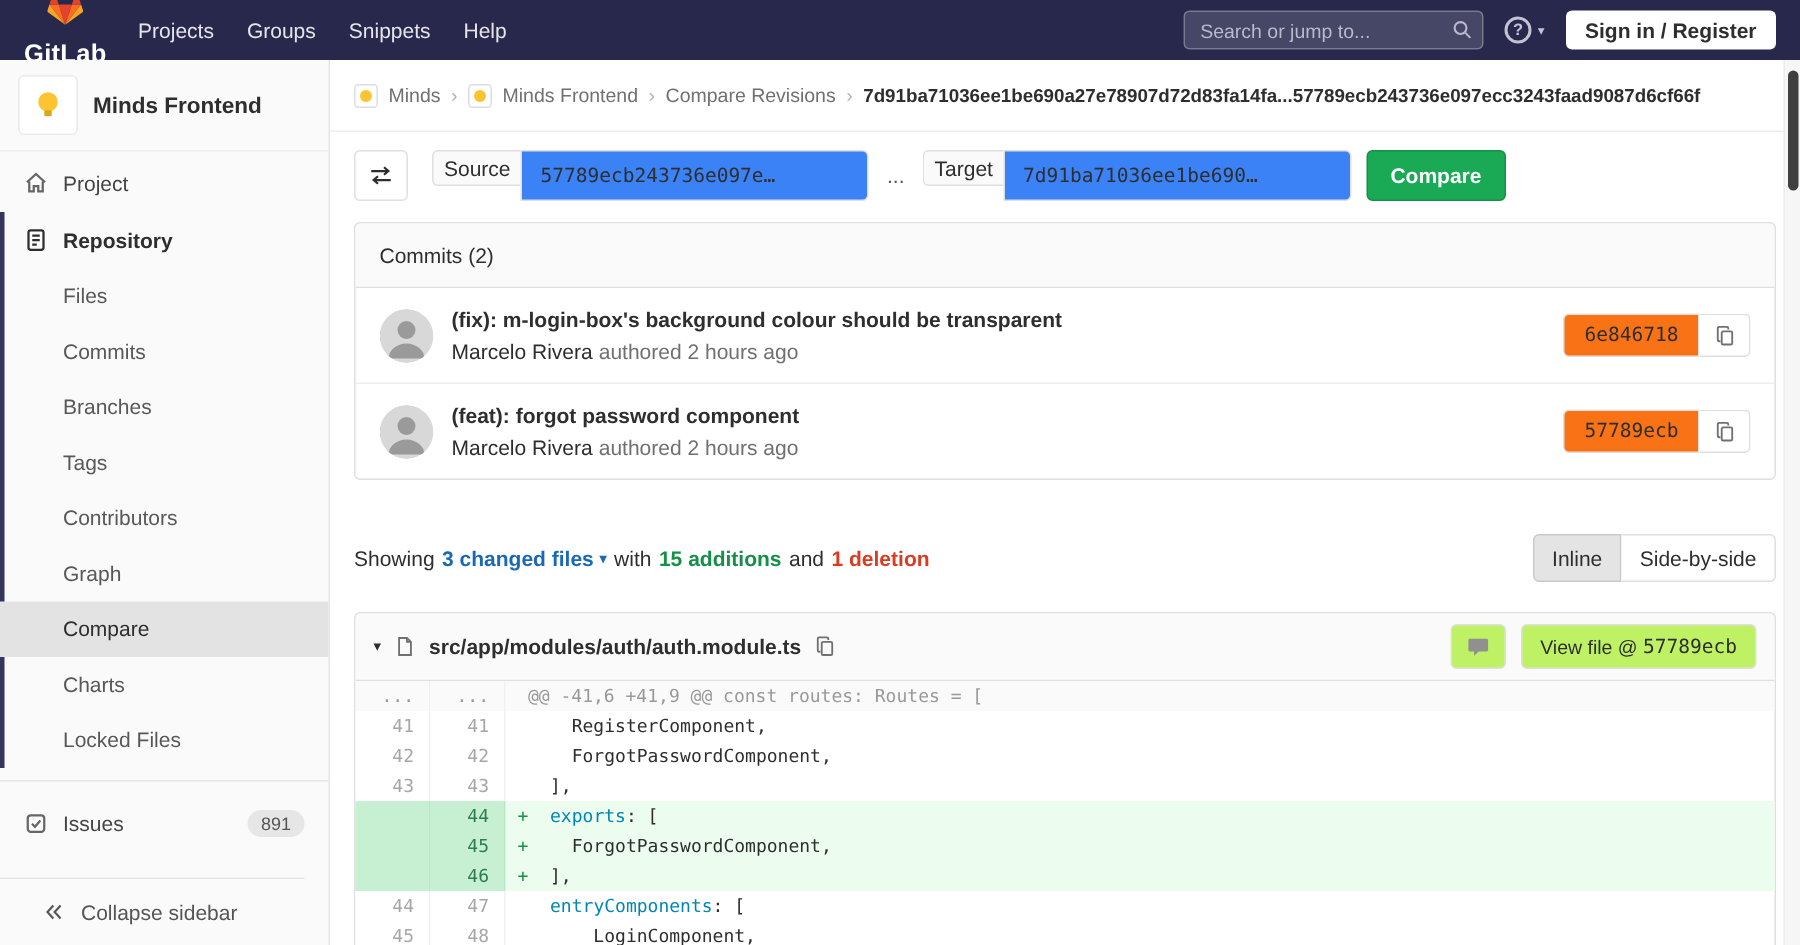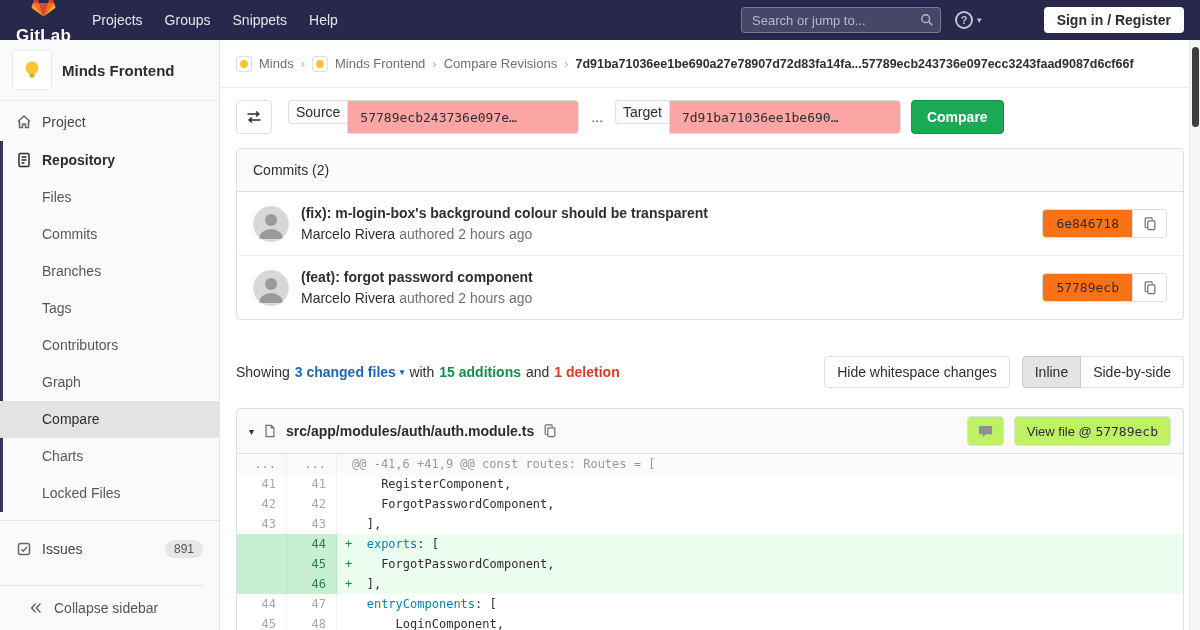--- a/index.html
+++ b/index.html
@@ -16,21 +16,21 @@
   .nav-links { display:flex; align-items:center; }
   .nav-links a { color:rgba(255,255,255,.88); font-size:14px; padding:0 11px; line-height:40px; }
   .nav-right { display:flex; align-items:center; gap:14px; }
   .search-box { position:relative; width:200px; }
   .search-box input { width:200px; height:26px; background:rgba(255,255,255,.14); border:1px solid rgba(255,255,255,.28); border-radius:4px; padding:0 28px 0 10px; color:#fff; font-size:13px; font-family:"Liberation Sans",sans-serif; outline:none; }
   .search-box input::placeholder { color:#b9b9cb; }
   .sicon { position:absolute; right:7px; top:6px; display:flex; }
   .help-dropdown { display:flex; align-items:center; gap:4px; cursor:pointer; }
   .q-circle { width:18px; height:18px; border-radius:50%; border:2px solid #c3c3d6; color:#c3c3d6; font-size:11px; font-weight:bold; display:flex; align-items:center; justify-content:center; }
   .caret { color:#c3c3d6; font-size:9px; }
-  .signin-btn { background:#fff; color:#2e2e2e; font-weight:600; font-size:14px; border-radius:4px; padding:5px 13px; border:none;margin-left:48px; }
+  .signin-btn { background:#fff; color:#2e2e2e; font-weight:600; font-size:14px; border-radius:4px; padding:5px 13px; border:none; }
 
   
   .layout { display:flex; height:590px; }
 
   
   .sidebar { width:220px; background:#fafafa; border-right:1px solid #e5e5e5; position:relative; flex-shrink:0; }
   .context-header { display:flex; align-items:center; gap:10px; padding:10px 12px; border-bottom:1px solid #eee; cursor:pointer; }
   .project-avatar { width:40px; height:40px; background:#fff; border:1px solid #eaeaea; border-radius:4px; display:flex; align-items:center; justify-content:center; flex-shrink:0; }
   .project-title { font-weight:600; font-size:15px; color:#2e2e2e; }
   .side-nav { padding-top:2px; }
@@ -52,21 +52,21 @@
   .bc-dot { width:8px; height:8px; border-radius:50%; background:#fdc431; }
   .bc-sep { color:#b5b5b5; font-size:13px; }
   .bc-current { color:#2e2e2e; font-weight:600; font-size:12.5px; overflow:hidden; text-overflow:ellipsis; min-width:0; }
   .content-body { padding:12px 16px 0; }
 
   
   .compare-form { display:flex; align-items:center; margin-bottom:14px; }
   .swap-btn { width:36px; height:34px; border:1px solid #dfdfdf; background:#fff; border-radius:4px; display:flex; align-items:center; justify-content:center; margin-right:16px; }
   .field-group { display:flex; }
   .field-label { height:24px; display:flex; align-items:center; padding:0 7px; background:#fafafa; border:1px solid #dfdfdf; border-right:none; border-radius:4px 0 0 4px; color:#2e2e2e; font-size:14px; }
-  .field-input { height:34px; width:232px; border:1px solid #dfdfdf; border-radius:0 4px 4px 0; padding:0 12px; font-family:"DejaVu Sans Mono", monospace; font-size:13px; color:#2e2e2e; background:#fca5a5; outline:none; }
+  .field-input { height:34px; width:232px; border:1px solid #dfdfdf; border-radius:0 4px 4px 0; padding:0 12px; font-family:"DejaVu Sans Mono", monospace; font-size:13px; color:#2e2e2e; background:#3b82f6; outline:none; }
   .range-sep { margin:0 12px; color:#555; }
   .compare-btn { margin-left:10px; height:34px; padding:0 15px; background:#1aaa55; border:1px solid #168f48; border-radius:4px; color:#fff; font-weight:600; font-size:14px; }
 
   
   .commits-panel { border:1px solid #dfdfdf; border-radius:4px; margin-bottom:36px; background:#fff; }
   .commits-header { padding:13px 16px; background:#fafafa; border-bottom:1px solid #dfdfdf; border-radius:4px 4px 0 0; font-size:14px; color:#2e2e2e; }
   .commit-row { display:flex; align-items:center; padding:13px 16px; }
   .commit-row + .commit-row { border-top:1px solid #eee; }
   .commit-avatar { width:36px; height:36px; border-radius:50%; overflow:hidden; flex-shrink:0; margin-right:12px; }
   .commit-title { font-weight:600; font-size:14px; color:#2e2e2e; margin-bottom:5px; }
@@ -354,21 +354,20 @@
           <span class="changed-files">
             <span>3 changed files</span>
             <span class="dc-caret">▾</span>
           </span>
           <span>with</span>
           <span class="additions">15 additions</span>
           <span>and</span>
           <span class="deletions">1 deletion</span>
         </div>
         <div class="dc-right">
-          <button class="btn">Hide whitespace changes</button>
           <div class="btn-group">
             <button class="btn active">Inline</button>
             <button class="btn">Side-by-side</button>
           </div>
         </div>
       </div>
 
       <section class="diff-box">
         <div class="diff-header">
           <span class="file-chevron">▾</span>

